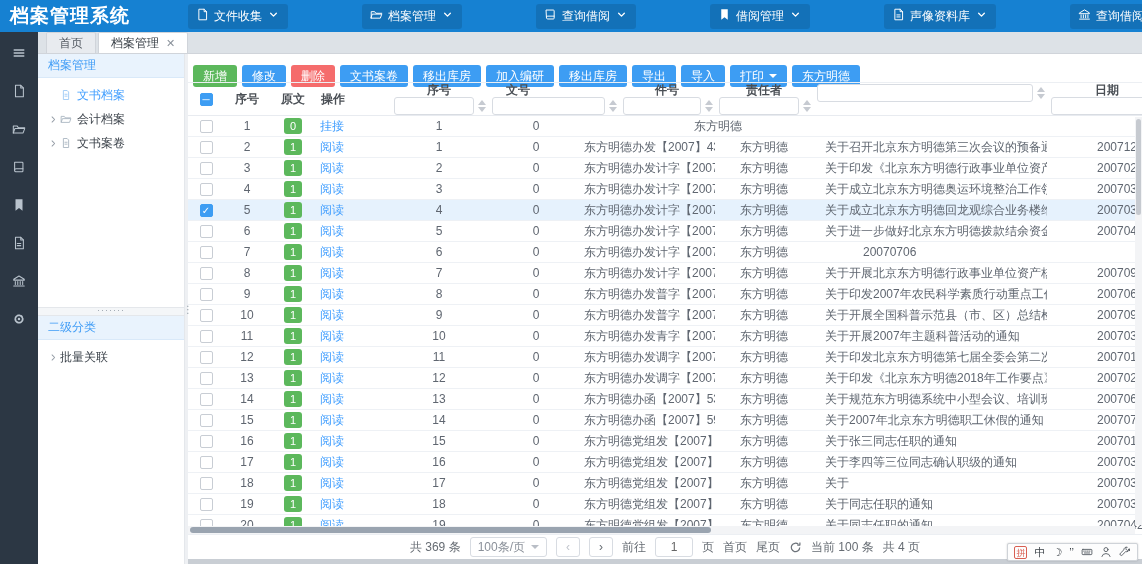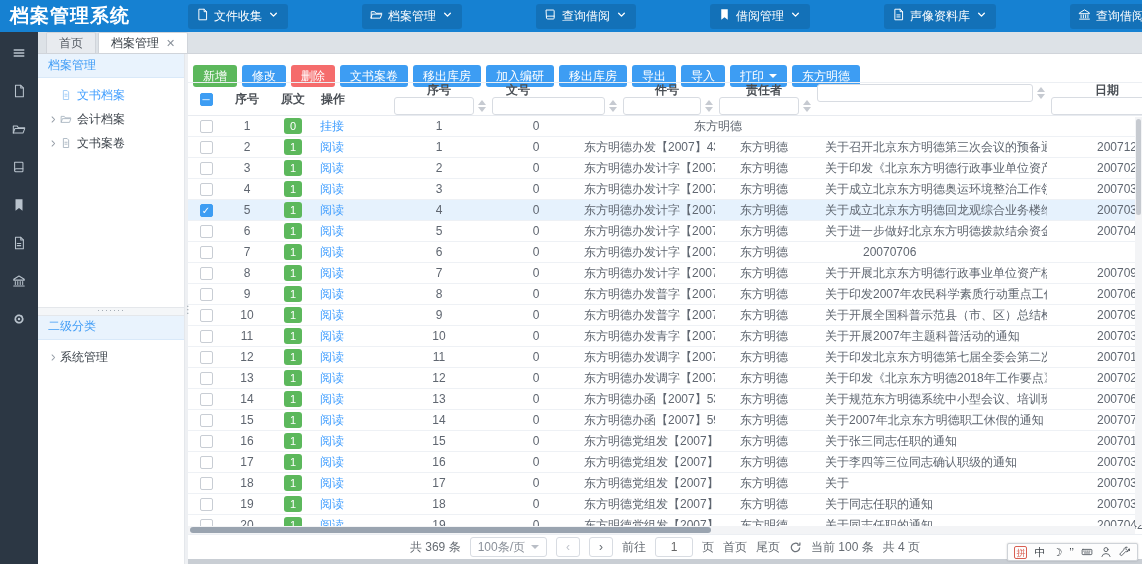--- a/index.html
+++ b/index.html
@@ -29,21 +29,21 @@
   .tabstrip { height:22px; background:#dde2e7; border-bottom:1px solid #d0d4da; display:flex; align-items:flex-end; padding-left:8px; gap:2px; flex:none; }
   .tab { height:21px; display:flex; align-items:center; gap:7px; padding:0 12px; background:#e8ebef; border:1px solid #d0d4da; border-bottom:none; border-radius:2px 2px 0 0; color:#555c64; cursor:pointer; }
   .tab.active { background:#fff; color:#383f46; }
   .tab-close { color:#8a929b; font-size:11px; }
 
   .workspace { flex:1; display:flex; min-height:0; }
 
   
   .leftpanel { width:147px; flex:none; background:#fff; display:flex; flex-direction:column; border-right:1px solid #e4e7eb; }
   .panel1 { height:253px; flex:none; overflow:hidden; }
-  .panel2 { flex:1; overflow:hidden;font-family:Liberation Mono, monospace; }
+  .panel2 { flex:1; overflow:hidden; }
   .panel-header { height:24px; line-height:23px; background:#e9f3fd; color:#3f9cf6; padding-left:10px; border-bottom:1px solid #d9e9f9; }
   .tree { padding-top:5px; }
   .tree-item { height:24px; display:flex; align-items:center; padding-left:9px; color:#3c434b; cursor:pointer; white-space:nowrap; }
   .tree-item .tw { width:13px; flex:none; color:#949ca6; font-size:10px; display:flex; }
   .tree-item .tw svg { width:9px; height:9px; margin:auto; }
   .tree-item .ticon { display:flex; margin-right:5px; color:#a9b5c1; }
   .tree-item .ticon svg { width:12px; height:12px; }
   .tree-item.selected { color:#409eff; }
   .tree-item.selected .ticon { color:#9ec9f5; }
   .hsplit { height:9px; background:#f4f6f8; border-top:1px solid #e4e7eb; border-bottom:1px solid #e4e7eb; text-align:center; line-height:5px; color:#9aa3ad; font-size:9px; letter-spacing:1px; }
@@ -351,21 +351,21 @@
           <div class="hsplit">·······</div>
           <div class="panel2">
             <div class="panel-header">二级分类</div>
             <div class="tree">
                 <div class="tree-item">
                   <span class="tw">
                     <svg viewBox="0 0 16 16" fill="none" stroke="currentColor" stroke-linecap="round" stroke-linejoin="round">
                       <path d="M5.5 3.5L10 8l-4.5 4.5" stroke-width="1.8"></path>
                     </svg>
                   </span>
-                  <span>系统管理</span>
+                  <span>批量关联</span>
                 </div>
               </div>
           </div>
         </div>
         <div class="vsplit"></div>
 
         <div class="main">
           <div class="toolbar">
               <button class="btn green">
                 <span>新增</span>

